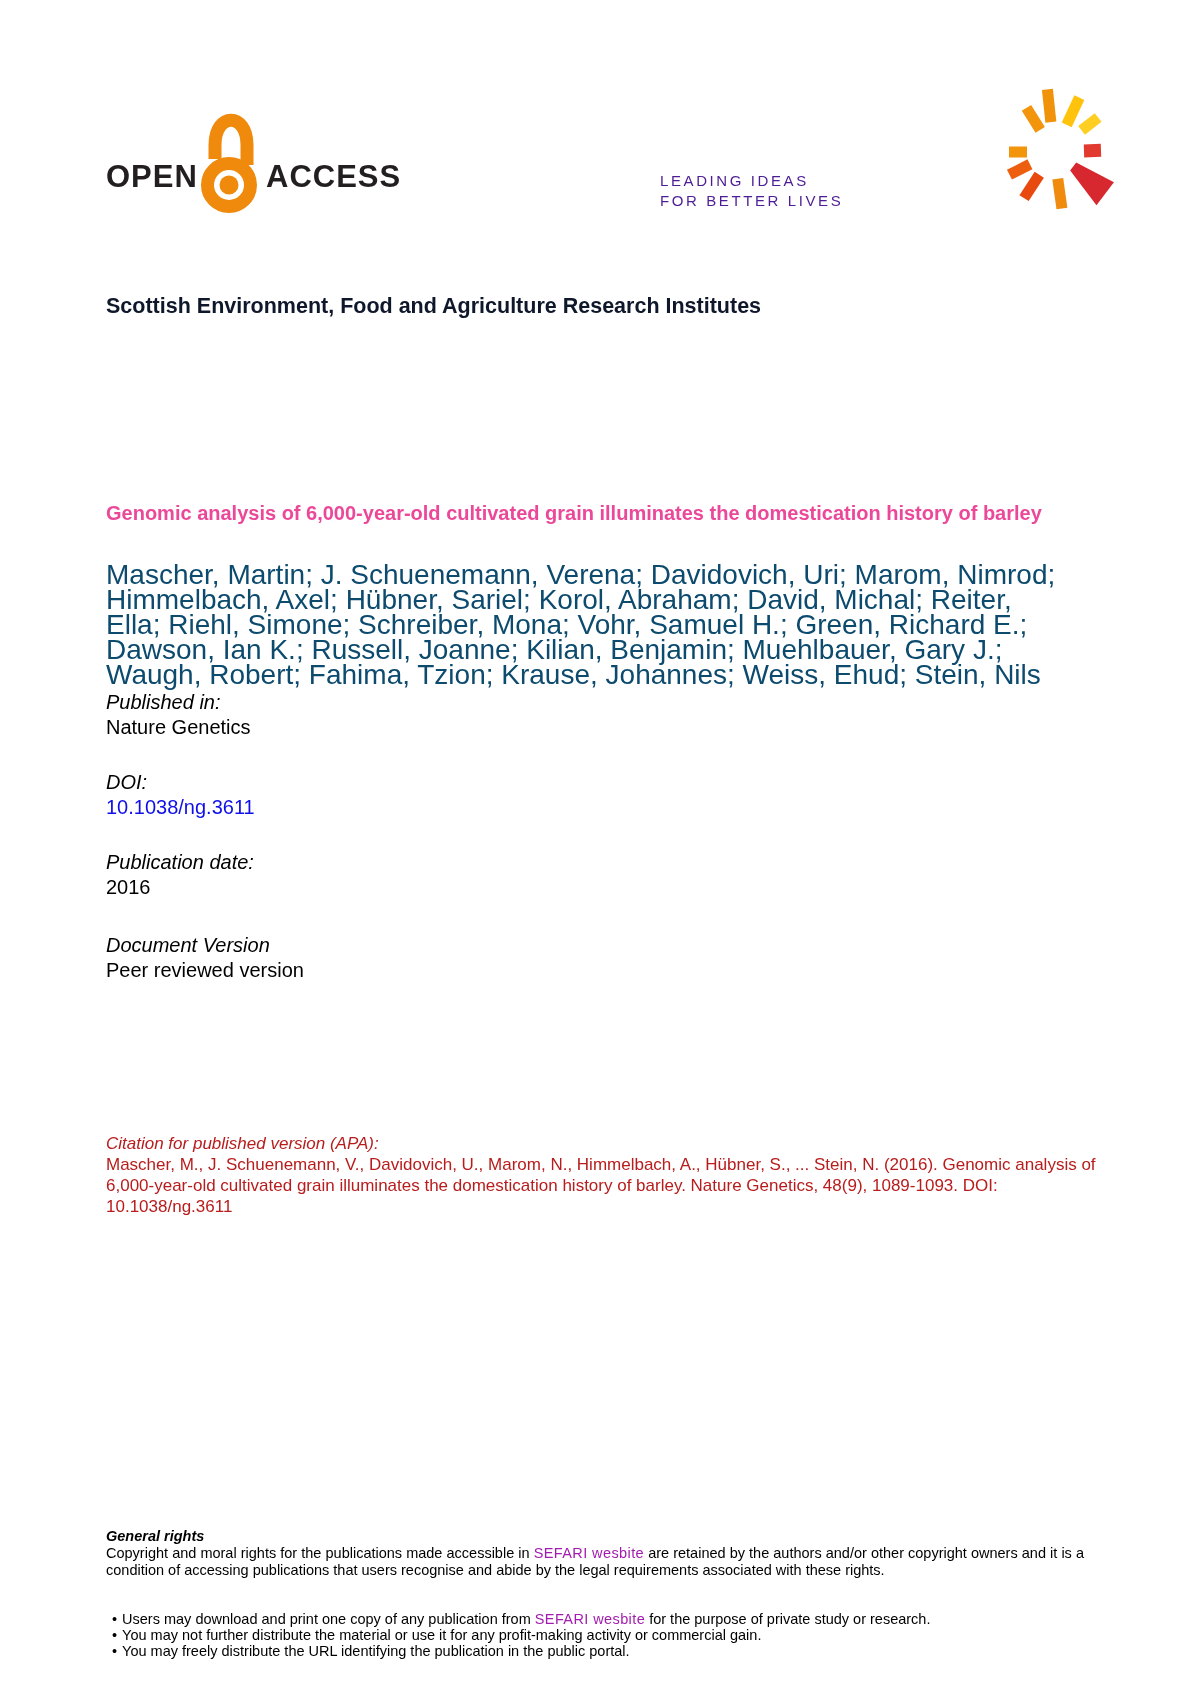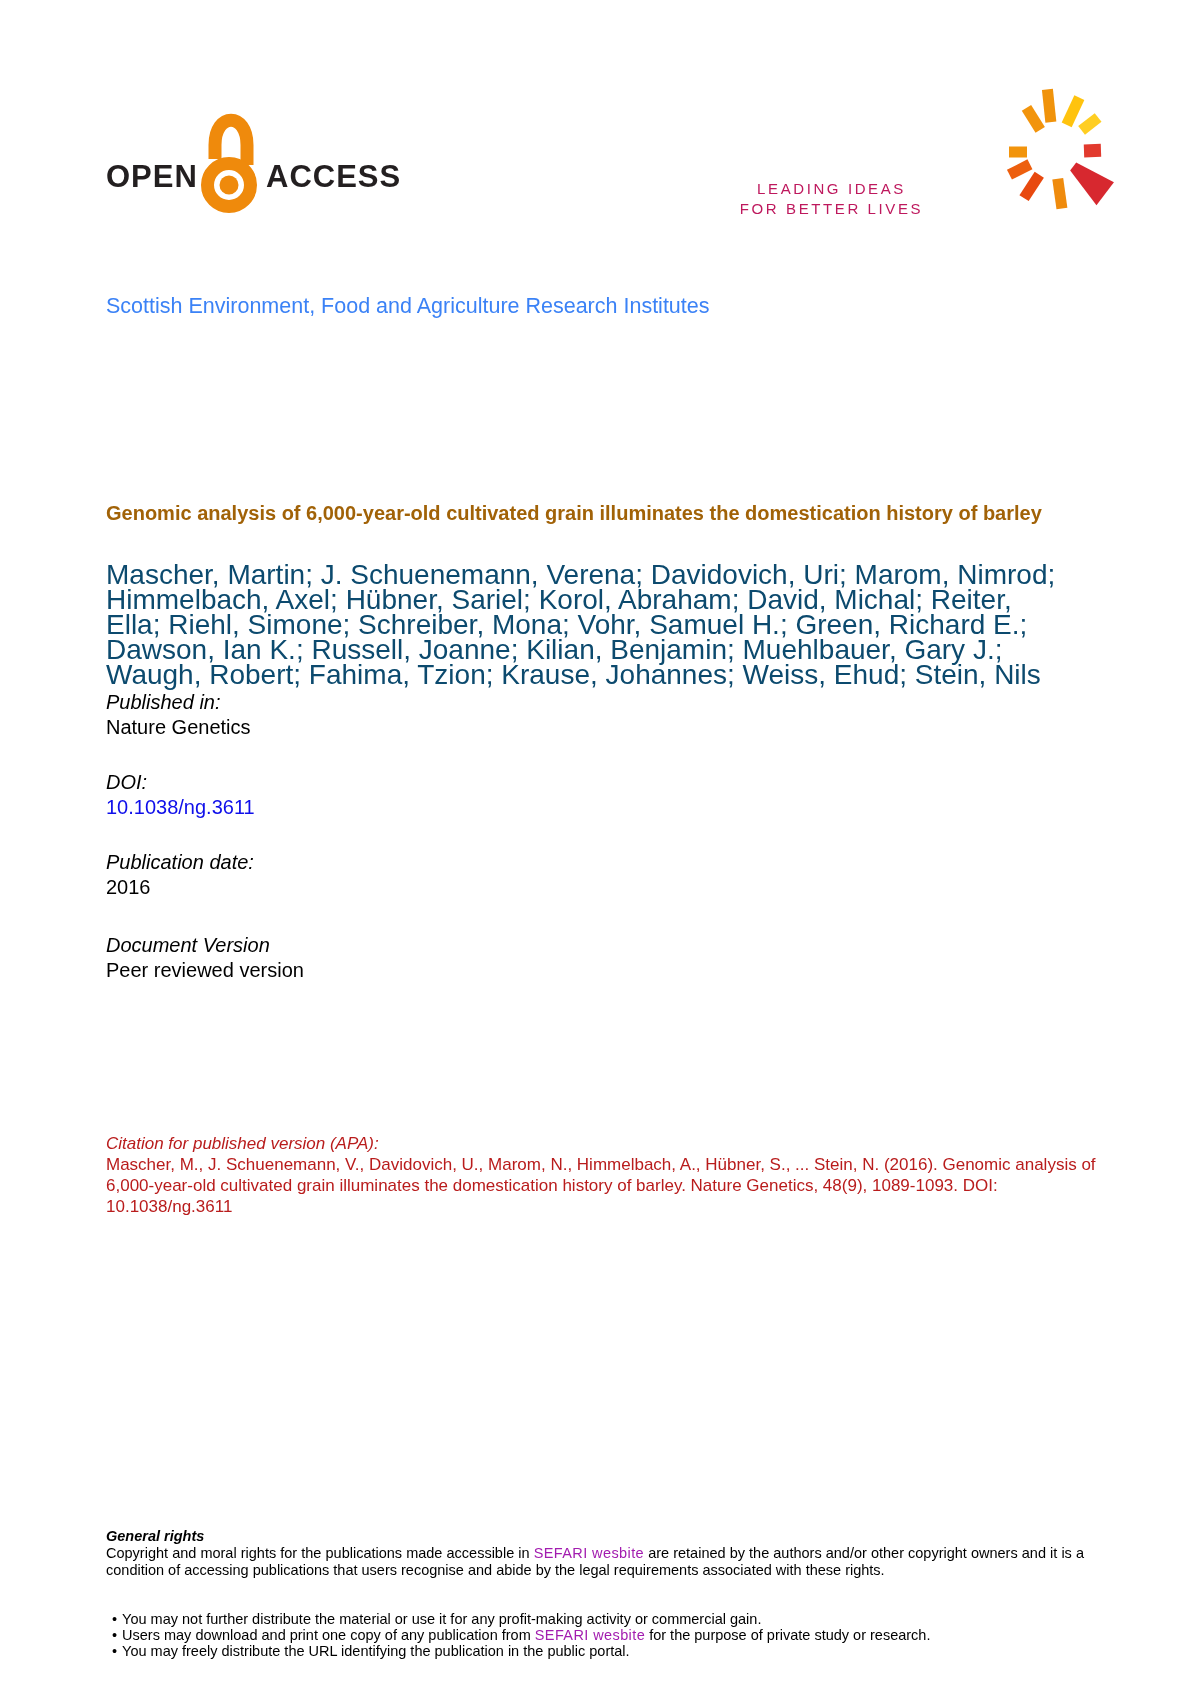--- a/index.html
+++ b/index.html
@@ -11,34 +11,34 @@
   
   .oa-word{position:absolute;font-weight:700;font-size:31px;letter-spacing:1px;color:#231f20;line-height:34px;}
   #oa-open{left:106px;top:160px;}
   #oa-access{left:266px;top:160px;}
   #oa-lock{position:absolute;left:199px;top:101px;width:58px;height:114px;}
   #sefari-name{
     position:absolute;left:772px;top:110px;font-size:48px;line-height:52px;
     letter-spacing:9px;color:var(--sefari-gray,#5a616a);font-weight:400;
   }
   .sefari-tag{
-    position:absolute;left:660px;width:343px;text-align:center;
-    font-size:15px;letter-spacing:2.6px;color:#be185d;line-height:18px;margin-top:8px;
+    position:absolute;left:660px;width:343px;text-align:left;
+    font-size:15px;letter-spacing:2.6px;color:#4c1d95;line-height:18px;
   }
   #sefari-tag1{top:172px;}
   #sefari-tag2{top:192px;}
   #sefari-burst{position:absolute;left:1002px;top:86px;width:122px;height:134px;}
   
   #institution{
     position:absolute;left:106px;top:294px;width:980px;
-    font-size:21.5px;font-weight:400;color:#3b82f6;
+    font-size:21.5px;font-weight:700;color:#0f172a;
   }
   #pub-title{
     position:absolute;left:106px;top:500px;width:950px;
-    font-size:20px;font-weight:700;line-height:27px;color:#a16207;
+    font-size:20px;font-weight:700;line-height:27px;color:#ec4899;
   }
   #pub-authors{
     position:absolute;left:106px;top:562px;width:962px;
     font-size:28px;line-height:25px;color:#0c4a6e;
   }
   .meta{position:absolute;left:106px;font-size:20px;line-height:25px;color:#000;}
   .meta .label{font-style:italic;}
   #published-in{top:690px;}
   #doi{top:770px;}
   #pub-date{top:850px;}
@@ -138,18 +138,18 @@
     <div class="label">Citation for published version (APA):</div>
     <div>Mascher, M., J. Schuenemann, V., Davidovich, U., Marom, N., Himmelbach, A., Hübner, S., ... Stein, N. (2016). Genomic analysis of 6,000-year-old cultivated grain illuminates the domestication history of barley. Nature Genetics, 48(9), 1089-1093. DOI: 10.1038/ng.3611</div>
   </div>
 
   <div id="general-rights">
     <h3>General rights</h3>
     <p><span>Copyright and moral rights for the publications made accessible in </span><span class="brand">SEFARI wesbite</span><span> are retained by the authors and/or other copyright owners and it is a condition of accessing publications that users recognise and abide by the legal requirements associated with these rights.</span></p>
   </div>
 
   <ul id="rights-bullets">
+    <li><span class="dot">•</span><span>Users may download and print one copy of any publication from </span><span class="brand">SEFARI wesbite</span><span> for the purpose of private study or research.</span></li>
     <li><span class="dot">•</span><span>You may not further distribute the material or use it for any profit-making activity or commercial gain.</span><span class="brand"></span><span></span></li>
-    <li><span class="dot">•</span><span>Users may download and print one copy of any publication from </span><span class="brand">SEFARI wesbite</span><span> for the purpose of private study or research.</span></li>
     <li><span class="dot">•</span><span>You may freely distribute the URL identifying the publication in the public portal.</span><span class="brand"></span><span></span></li>
   </ul>
 
 </div>
 
 </body></html>

